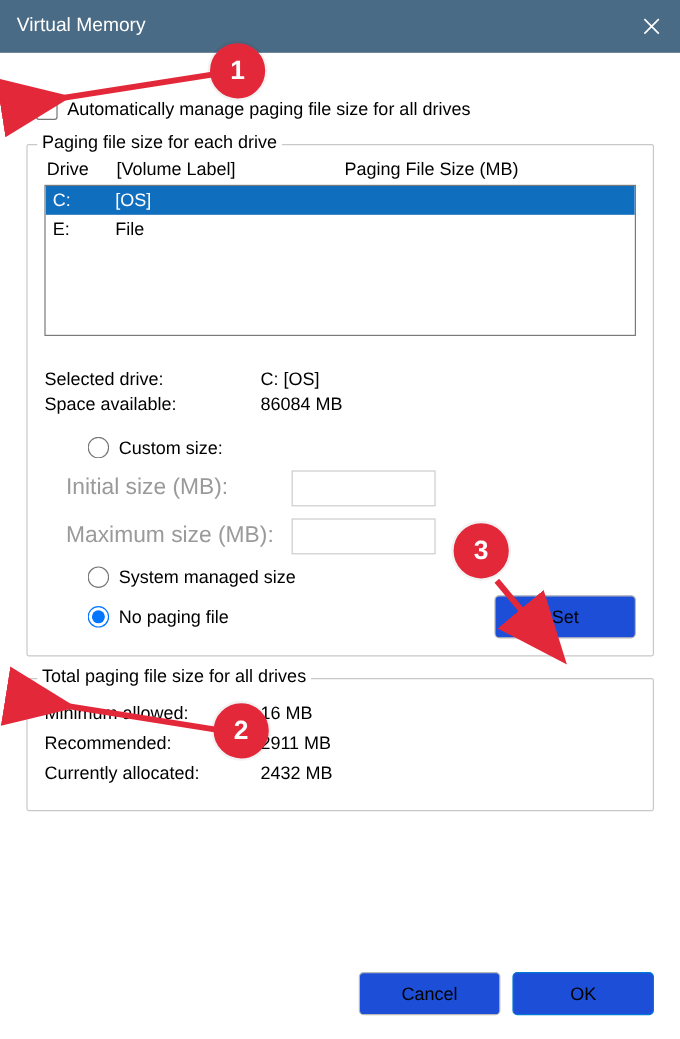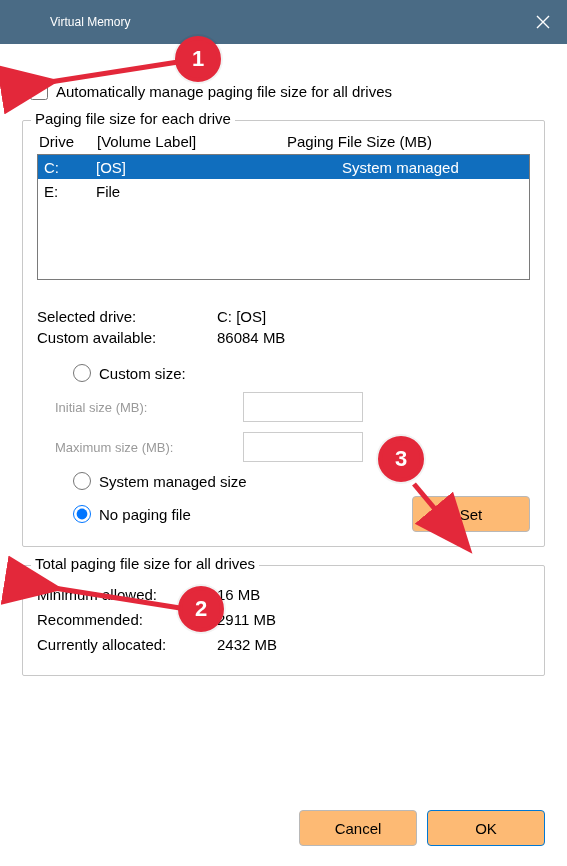--- a/index.html
+++ b/index.html
@@ -29,22 +29,21 @@
       height: 44px;
       background: #4a6b85;
       color: #fff;
       display: flex;
       align-items: center;
       padding: 0 16px 0 14px;
       font-size: 14px;
       justify-content: space-between;
     }
     .titlebar .title-text {
-      font-size: 12px;
-      margin-left: 36px;
+      font-size: 16px;
     }
     .close-icon {
       width: 16px;
       height: 16px;
       display:flex;
       align-items:center;
       justify-content:center;
     }
     .close-icon svg { width: 14px; height: 14px; }
     .client {
@@ -139,35 +138,35 @@
     }
     .size-row {
       display:flex;
       align-items:center;
       gap: 8px;
       margin: 10px 0;
     }
     .size-row .slabel {
       width: 180px;
       color: #9a9a9a;
-      font-size:13px;
+      font-size:19px;
     }
     .size-row input[type=text]{
       width: 120px;
       height: 30px;
       border: 1px solid #ccc;
       padding: 0 6px;
       background:#fff;
     }
     
     .btn {
       min-width: 118px;
       height: 36px;
       border: 1px solid #b8b8b8;
-      background: #fdba74;
+      background: #1d4ed8;
       border-radius: 4px;
       font-size: 15px;
       cursor: pointer;
       padding: 4px 12px;
     }
     .btn.primary {
       border: 1.5px solid #0078d4;
     }
     
     .totals .info-block { margin-top: 8px; }
@@ -233,35 +232,34 @@
       <div class="drive-header">
         <span class="col1">Drive</span>
         <span class="col2">[Volume Label]</span>
         <span class="col3">Paging File Size (MB)</span>
       </div>
 
       <div class="drive-list">
         <div class="drive-row selected">
           <span class="col1">C:</span>
           <span class="col2">[OS]</span>
-          <span class="col3">System managed</span>
         </div>
         <div class="drive-row">
           <span class="col1">E:</span>
           <span class="col3">File</span>
         </div>
       </div>
 
       <div class="info-block">
         <div class="info-row">
           <span class="lbl">Selected drive:</span>
           <span class="val">C:  [OS]</span>
         </div>
         <div class="info-row">
-          <span class="lbl">Custom available:</span>
+          <span class="lbl">Space available:</span>
           <span class="val">86084 MB</span>
         </div>
       </div>
 
       <div class="opts">
         <div class="radio-row">
           <input type="radio" name="sizeopt" style="">
           <label>Custom size:</label>
         </div>
 

